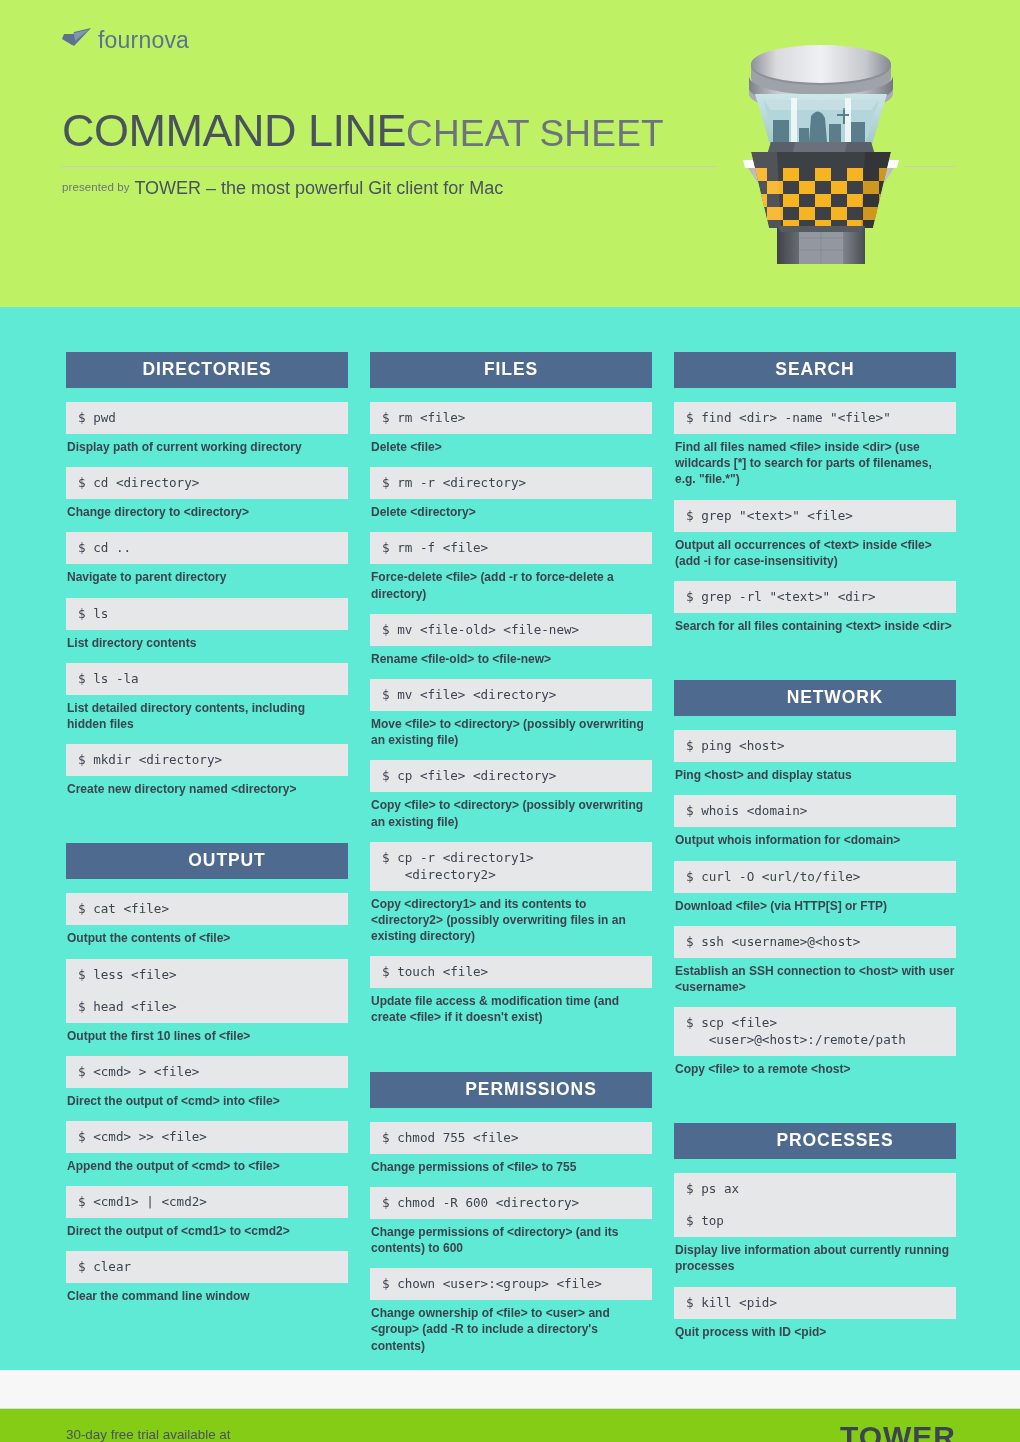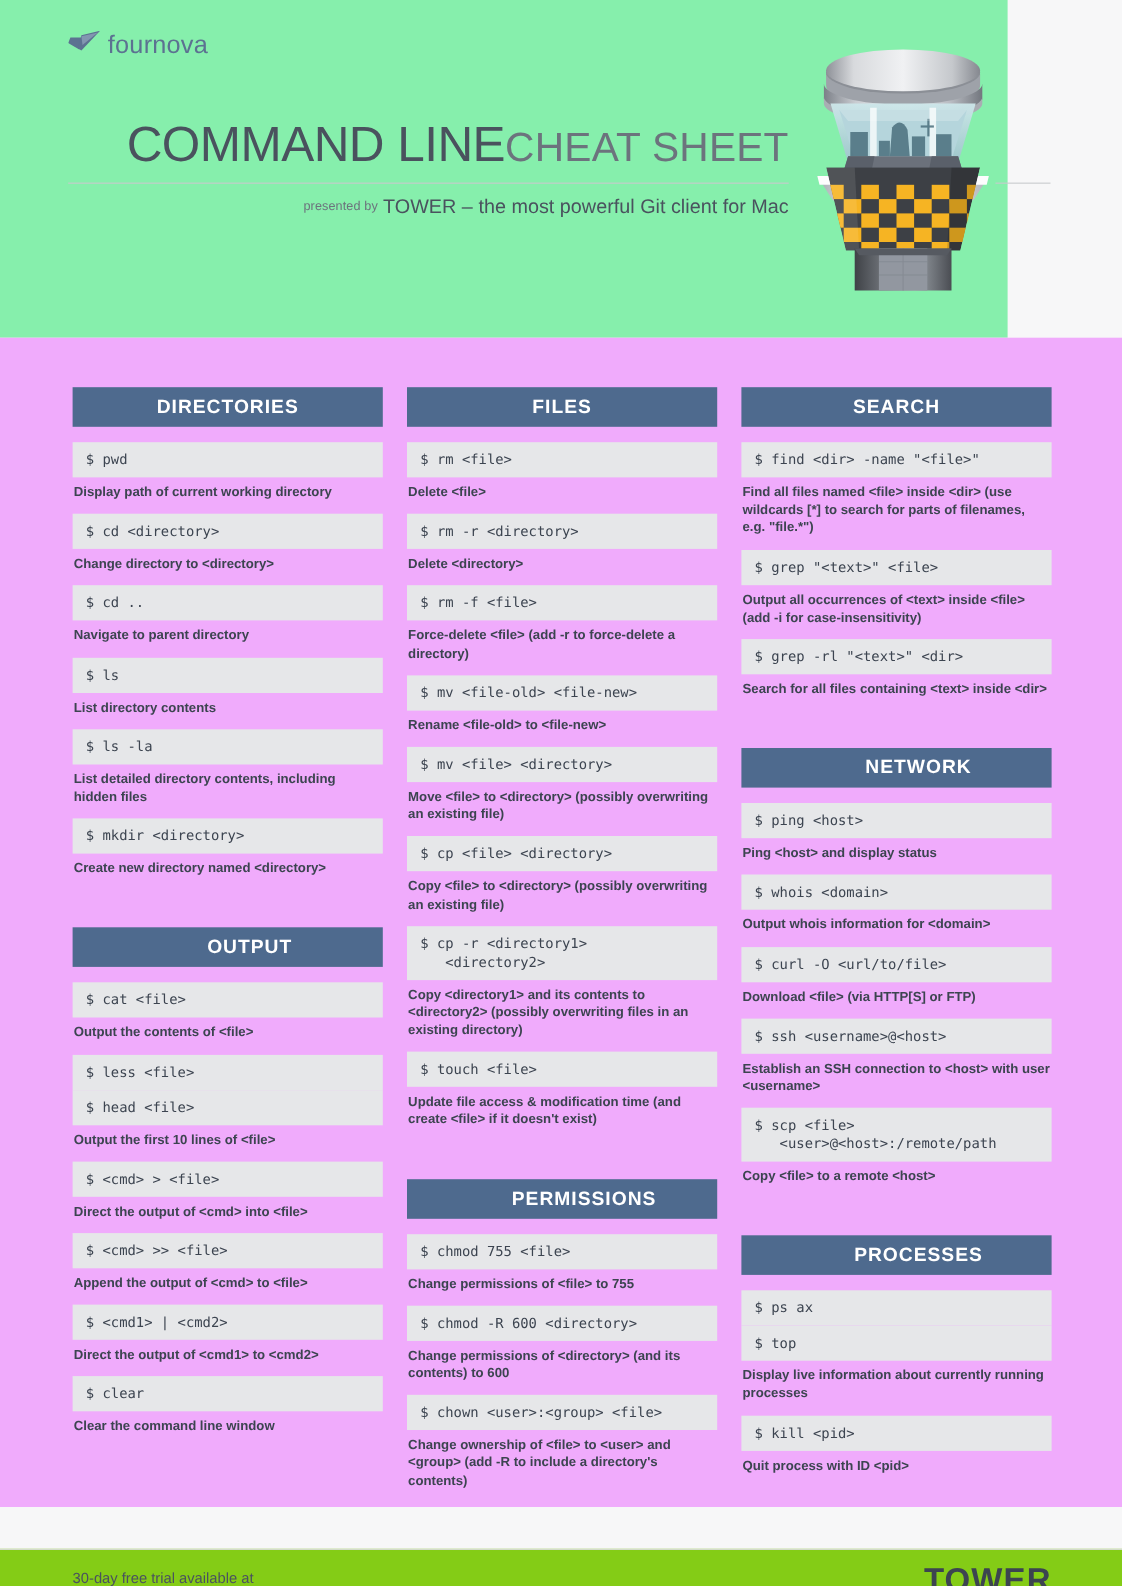--- a/index.html
+++ b/index.html
@@ -14,23 +14,23 @@
     background: #f7f7f8;
     color: #3c4450;
     position: relative;
     overflow: hidden;
   }
 
   
   .header-band {
     position: absolute;
     left: 0; top: 0;
-    width: 916px;
+    width: 1020px;
     height: 307px;
-    background: #86efac;
+    background: #bef264;
   }
 
   .brand {
     position: absolute;
     left: 62px; top: 27px;
     display: flex;
     align-items: center;
     gap: 6px;
   }
   .brand-logo { width: 30px; height: 26px; display: block; }
@@ -38,21 +38,21 @@
     font-size: 23px;
     color: #5c7291;
     letter-spacing: .2px;
     font-weight: 400;
   }
 
   .title-wrap {
     position: absolute;
     left: 62px; top: 108px;
     width: 655px;
-    text-align: right;
+    text-align: left;
   }
   .main-title {
     font-size: 45px;
     font-weight: 400;
     color: #4a525e;
     letter-spacing: -0.5px;
     white-space: nowrap;
     line-height: 1;
   }
   .main-title .t2 {
@@ -90,21 +90,21 @@
     left: 733px; top: 42px;
     width: 176px; height: 228px;
   }
 
   
   .sheet {
     position: absolute;
     left: 0; top: 307px;
     width: 1020px;
     height: 1063px;
-    background: #f0abfc;
+    background: #5eead4;
   }
   .columns {
     position: absolute;
     left: 66px; top: 45px;
     width: 890px;
     display: flex;
     gap: 22px;
   }
   .col { width: 282px; }
 

